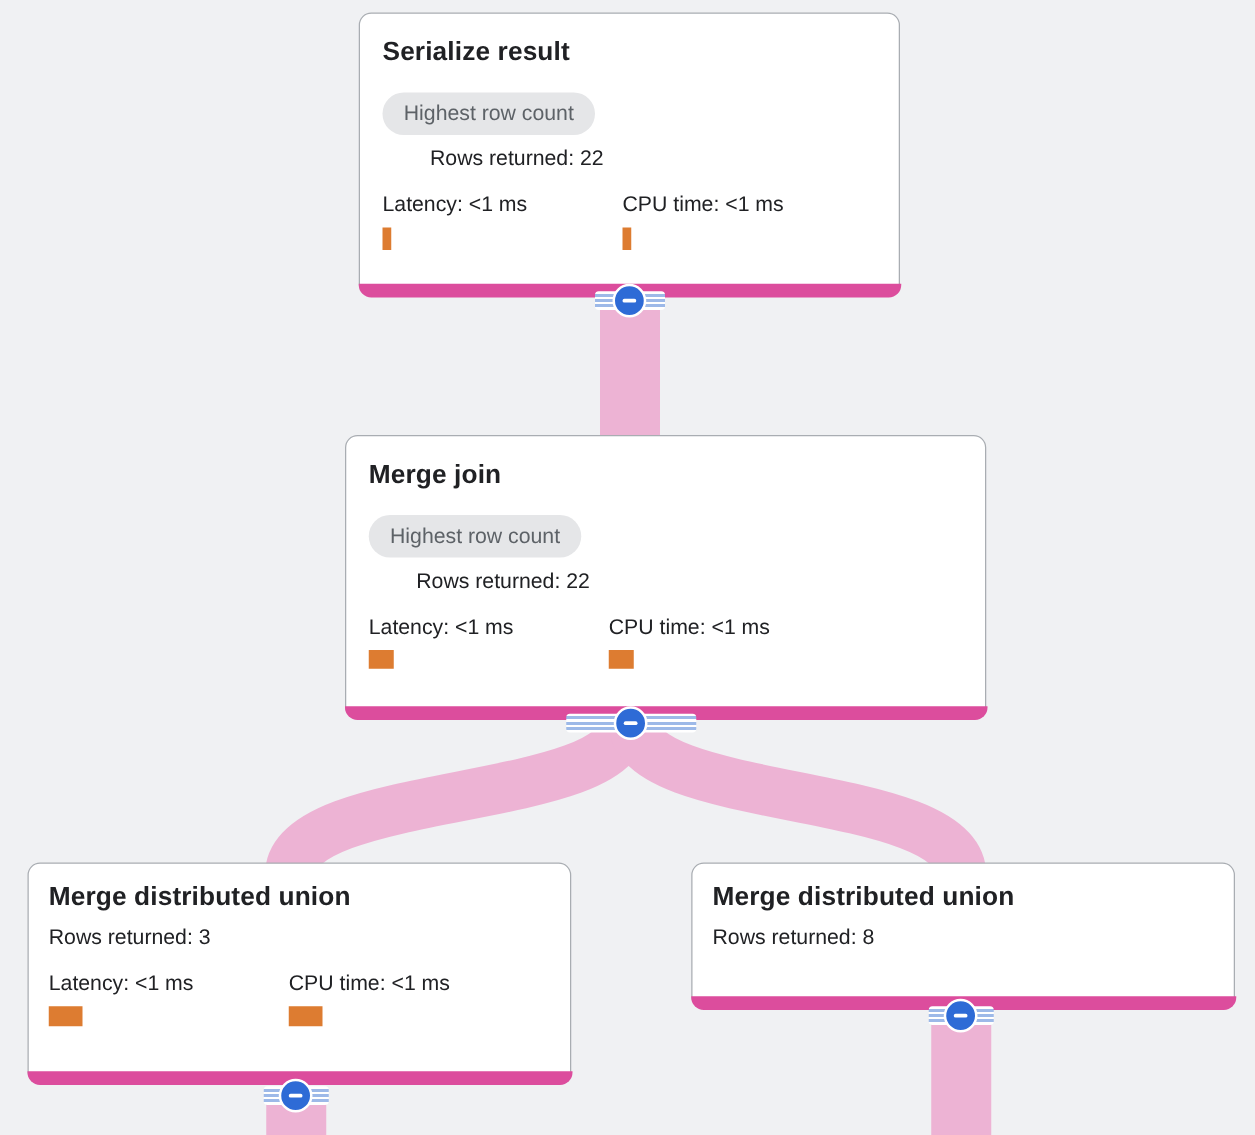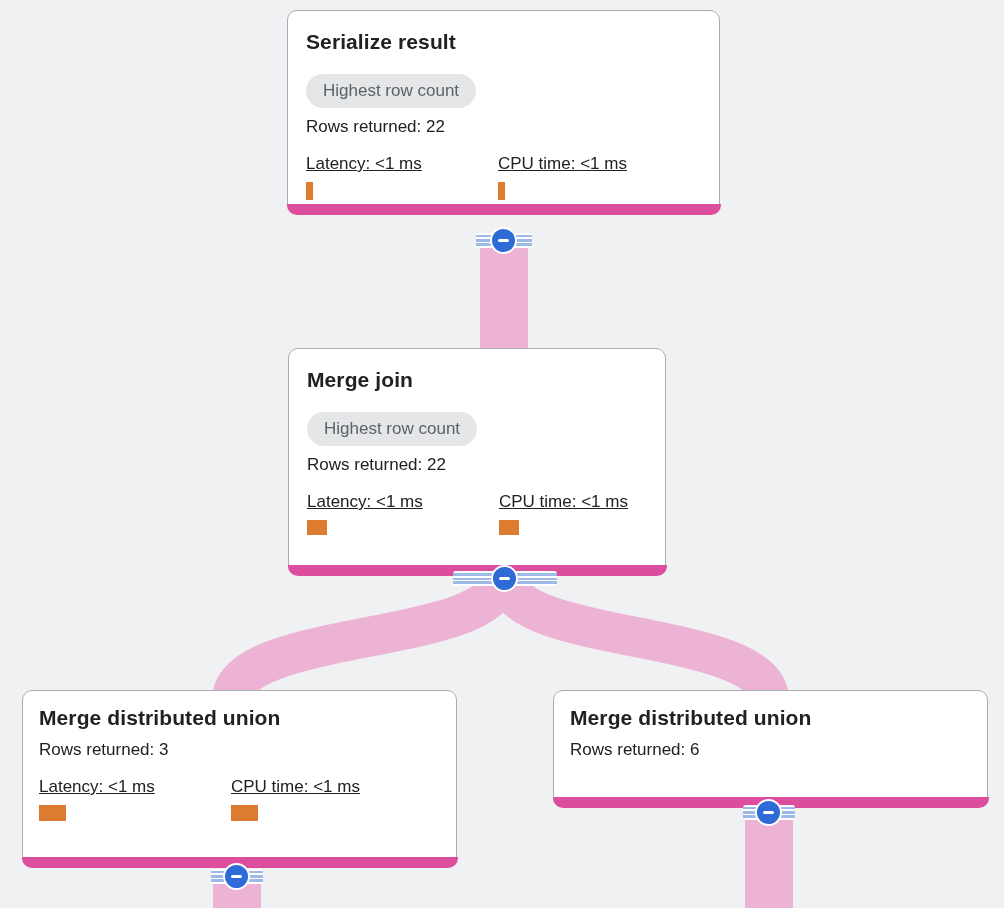--- a/index.html
+++ b/index.html
@@ -11,30 +11,30 @@
   html,body{width:1004px;height:908px;}
   body{background:var(--bg);font-family:"Liberation Sans",sans-serif;color:var(--text);}
   .stage{position:relative;width:1004px;height:908px;overflow:hidden;}
   .edges{position:absolute;left:0;top:0;z-index:0;}
   .ribbon{fill:var(--ribbon);}
   .ribbon-stroke{fill:none;stroke:var(--ribbon);}
   .card{position:absolute;background:#fff;border:1.5px solid var(--card-border);
         border-radius:10px;z-index:1;padding:18px 20px 0 18px;cursor:pointer;}
   .card .bottombar{position:absolute;left:-1.5px;right:-1.5px;bottom:-1.5px;height:11px;
         background:var(--magenta);border-radius:0 0 10px 10px;}
-  .n1{left:287px;top:10px;width:433px;height:204px;}
-  .n2{left:288px;top:348px;width:378px;height:227px;}
+  .n1{left:287px;top:10px;width:433px;height:227px;}
+  .n2{left:276px;top:348px;width:513px;height:227px;}
   .n3{left:22px;top:690px;width:435px;height:177px;padding:14px 20px 0 16px;}
   .n4{left:553px;top:690px;width:435px;height:117px;padding:14px 20px 0 16px;}
   .title{font-size:21px;line-height:26px;font-weight:700;letter-spacing:.1px;color:var(--text);}
   .badge{display:inline-block;margin-top:19px;padding:6px 17px;background:var(--badge-bg);
          color:var(--badge-text);font-size:17px;line-height:22px;border-radius:17px;}
   .rows{margin-top:8px;font-size:17px;line-height:22px;}
-  .n1 .rows,.n2 .rows{margin-top:8px;}
-  .metrics{margin-top:15px;display:grid;grid-template-columns:192px 1fr;text-decoration:underline;}
+  .n1 .rows,.n2 .rows{margin-top:8px;margin-left:38px;}
+  .metrics{margin-top:15px;display:grid;grid-template-columns:192px 1fr;}
   .mlabel{font-size:17px;line-height:22px;}
   .mbar{margin-top:7px;background:var(--orange);}
   .stripeband{position:absolute;z-index:2;height:15px;border-radius:3px;
     background:linear-gradient(to bottom,
       #fff 0,#fff 2px, var(--stripe) 2px,var(--stripe) 4.5px,
       #fff 4.5px,#fff 6.5px, var(--stripe) 6.5px,var(--stripe) 9px,
       #fff 9px,#fff 10.5px, var(--stripe) 10.5px,var(--stripe) 13px,#fff 13px);}
   .sb1{left:476px;top:233px;width:56px;}
   .sb2{left:453px;top:571px;width:104px;}
   .sb3{left:211px;top:869px;width:52px;}
@@ -106,21 +106,21 @@
       <div>
         <div class="mlabel">CPU time: &lt;1 ms</div>
         <div class="mbar" style="width: 27px; height: 16px;"></div>
       </div>
     </div>
     <div class="bottombar"></div>
   </div>
 
   <div class="card n4">
     <div class="title">Merge distributed union</div>
-    <div class="rows">Rows returned: 6</div>
+    <div class="rows">Rows returned: 8</div>
     <div class="bottombar"></div>
   </div>
 
   <div class="stripeband sb1"></div>
   <div class="stripeband sb2"></div>
   <div class="stripeband sb3"></div>
   <div class="stripeband sb4"></div>
 
   <button class="collapse cb1">
       <span></span>

